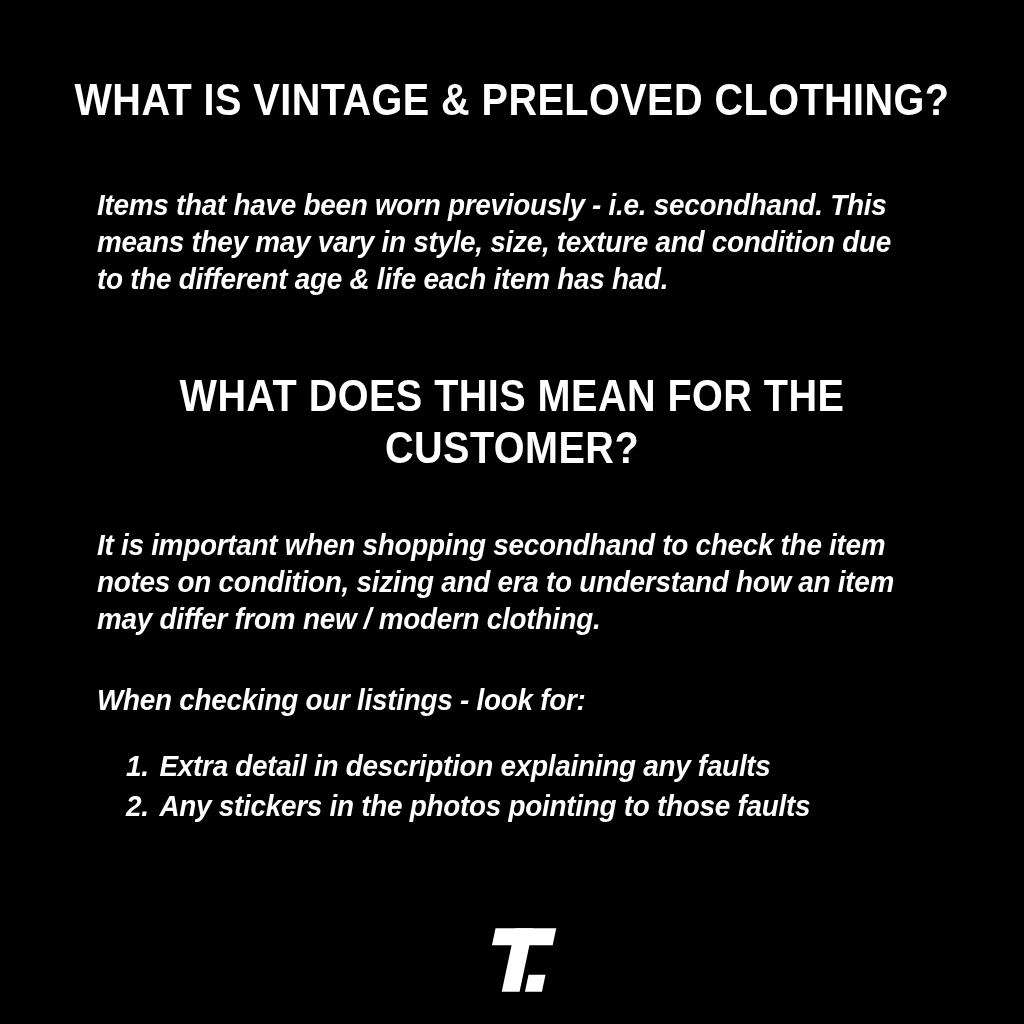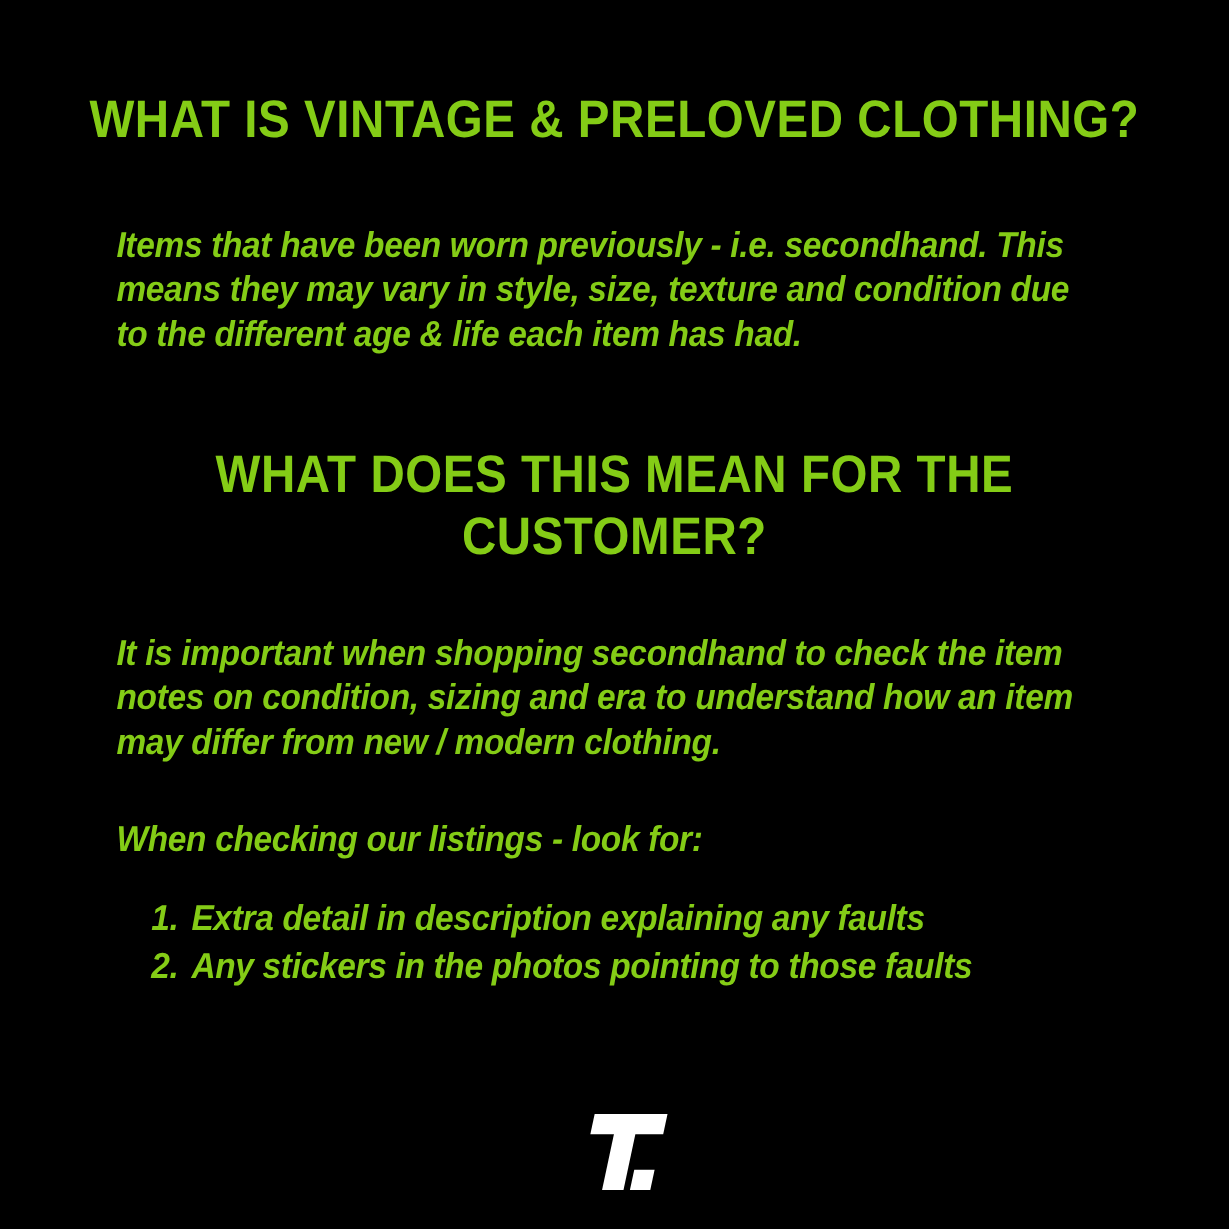--- a/index.html
+++ b/index.html
@@ -6,21 +6,21 @@
   body {
     width: 1024px; height: 1024px;
     background: #000000;
     overflow: hidden;
     font-family: "Liberation Sans", sans-serif;
   }
   .canvas {
     position: relative;
     width: 1024px; height: 1024px;
     background: #000000;
-    color: #84cc16;
+    color: #ffffff;
   }
   .main-heading {
     margin: 0;
     padding-top: 74px;
     text-align: center;
     font-size: 44px;
     line-height: 51px;
     font-weight: 800;
     font-style: normal;
     letter-spacing: 0.5px;

